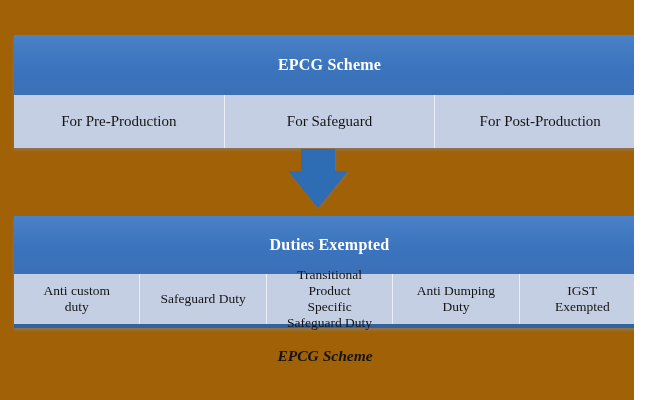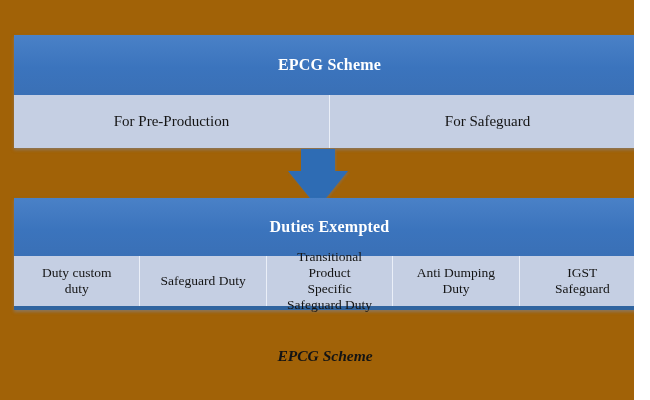--- a/index.html
+++ b/index.html
@@ -11,21 +11,21 @@
     font-family:"Liberation Serif", serif;
     color:#141414;
   }
   .scheme-table{
     position:absolute;
     left:14px;
     width:631px;
     box-shadow:0 2px 3px rgba(125,135,155,0.55);
   }
   .table-top{ top:35px; }
-  .table-bottom{ top:198px; border-bottom:4px solid #30649f; }
+  .table-bottom{ top:216px; border-bottom:4px solid #30649f; }
   .tbl-header{
     display:flex;align-items:center;justify-content:center;
     background:linear-gradient(180deg,#4a81c7 0%,#3b74bd 55%,#3a70b6 100%);
     color:#ffffff;
     font-weight:bold;
     font-size:16px;
     letter-spacing:0.2px;
     text-align:center;
   }
   .table-top .tbl-header{ height:60px; }
@@ -68,37 +68,38 @@
 </head>
 <body>
 
 <div class="canvas">
 
   <div class="scheme-table table-top">
     <div class="tbl-header">EPCG Scheme</div>
     <div class="tbl-row">
       <div class="tbl-cell">For Pre-Production</div>
       <div class="tbl-cell">For Safeguard</div>
+      <div class="tbl-cell">For Post-Production</div>
     </div>
   </div>
 
   <svg class="down-arrow" viewBox="0 0 62 60" aria-hidden="true">
     <polygon points="14,0 48,0 48,22 61,22 31,59 1,22 14,22" fill="#2e6cb4"></polygon>
   </svg>
 
   <div class="scheme-table table-bottom">
     <div class="tbl-header">Duties Exempted</div>
     <div class="tbl-row">
-      <div class="tbl-cell">Duty custom
+      <div class="tbl-cell">Anti custom
 duty</div>
       <div class="tbl-cell">Safeguard Duty</div>
       <div class="tbl-cell">Transitional
 Product Specific
 Safeguard Duty</div>
       <div class="tbl-cell">Anti Dumping
 Duty</div>
-      <div class="tbl-cell">IGST Safeguard</div>
+      <div class="tbl-cell">IGST Exempted</div>
     </div>
   </div>
 
   <div class="figure-caption">EPCG Scheme</div>
 
 </div>
 
 </body></html>

